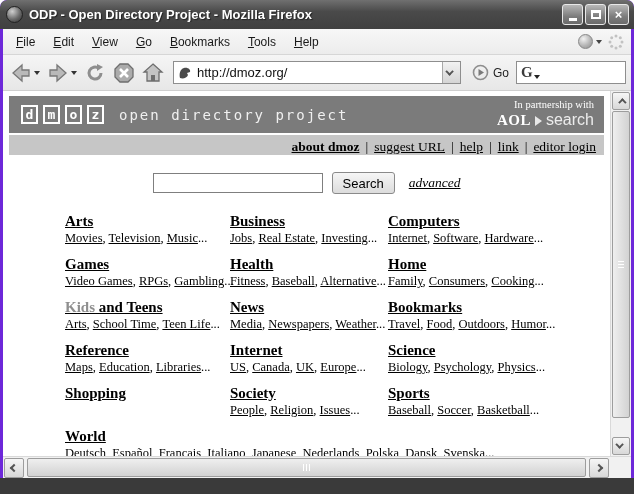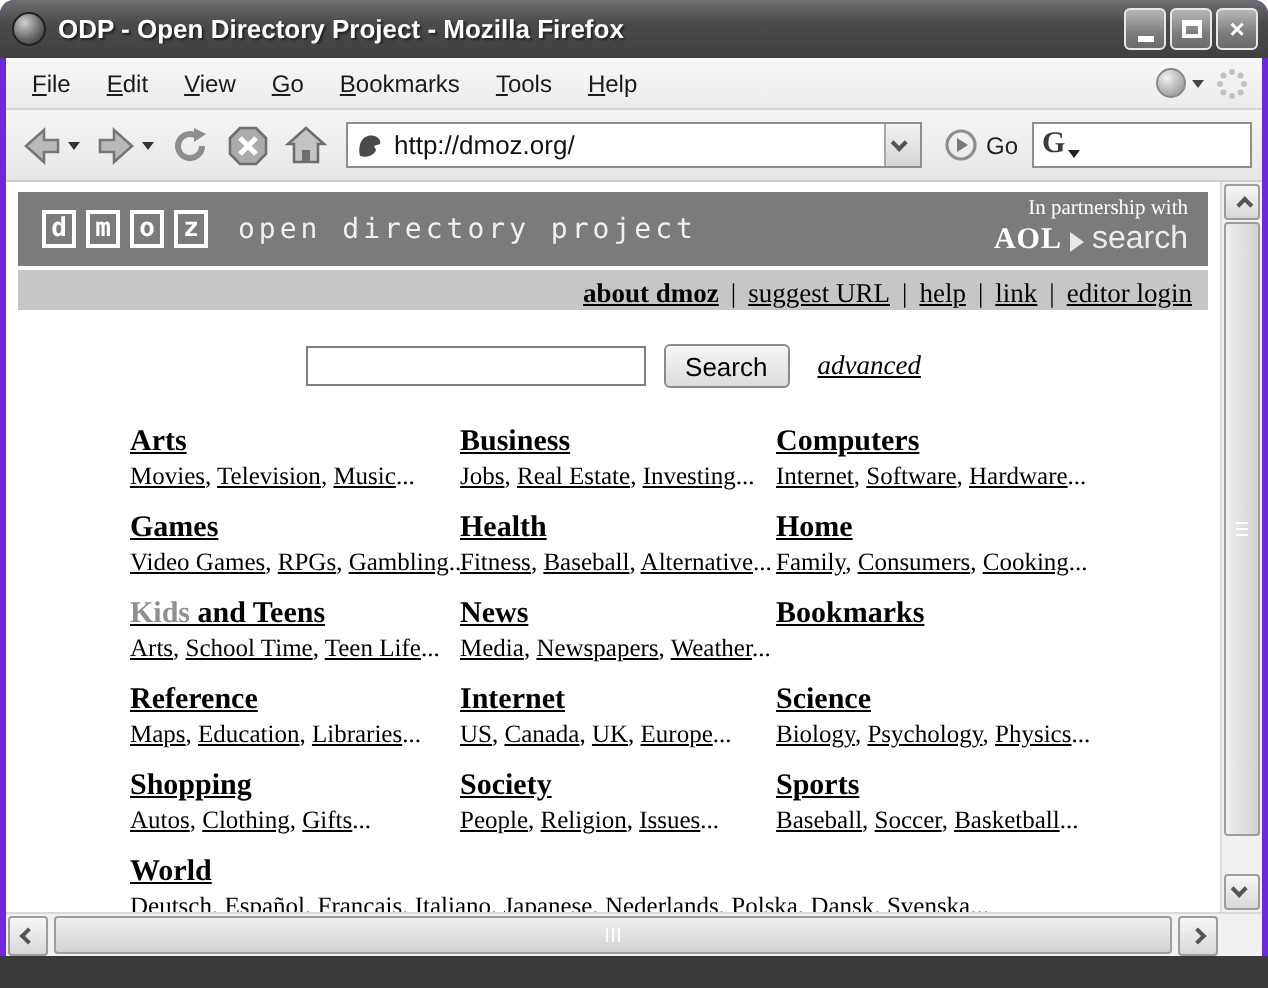--- a/index.html
+++ b/index.html
@@ -396,40 +396,40 @@
             <div class="cat-cell">
               <div><span class="cat-title"><span class="visited">Kids</span> and Teens</span></div>
               <div class="cat-subs"><span class="sub-link">Arts</span>, <span class="sub-link">School Time</span>, <span class="sub-link">Teen Life</span>...</div>
             </div>
             <div class="cat-cell">
               <div><span class="cat-title">News</span></div>
               <div class="cat-subs"><span class="sub-link">Media</span>, <span class="sub-link">Newspapers</span>, <span class="sub-link">Weather</span>...</div>
             </div>
             <div class="cat-cell">
               <div><span class="cat-title">Bookmarks</span></div>
+              <div class="cat-subs"><span class="sub-link">Travel</span>, <span class="sub-link">Food</span>, <span class="sub-link">Outdoors</span>, <span class="sub-link">Humor</span>...</div>
             </div>
           </div>
           <div class="cat-row">
             <div class="cat-cell">
               <div><span class="cat-title">Reference</span></div>
               <div class="cat-subs"><span class="sub-link">Maps</span>, <span class="sub-link">Education</span>, <span class="sub-link">Libraries</span>...</div>
             </div>
             <div class="cat-cell">
               <div><span class="cat-title">Internet</span></div>
               <div class="cat-subs"><span class="sub-link">US</span>, <span class="sub-link">Canada</span>, <span class="sub-link">UK</span>, <span class="sub-link">Europe</span>...</div>
             </div>
             <div class="cat-cell">
               <div><span class="cat-title">Science</span></div>
               <div class="cat-subs"><span class="sub-link">Biology</span>, <span class="sub-link">Psychology</span>, <span class="sub-link">Physics</span>...</div>
             </div>
           </div>
           <div class="cat-row">
             <div class="cat-cell">
               <div><span class="cat-title">Shopping</span></div>
-              <div class="cat-subs"><span class="sub-link">Autos</span>, <span class="sub-link">Clothing</span>, <span class="sub-link">Gifts</span>...</div>
             </div>
             <div class="cat-cell">
               <div><span class="cat-title">Society</span></div>
               <div class="cat-subs"><span class="sub-link">People</span>, <span class="sub-link">Religion</span>, <span class="sub-link">Issues</span>...</div>
             </div>
             <div class="cat-cell">
               <div><span class="cat-title">Sports</span></div>
               <div class="cat-subs"><span class="sub-link">Baseball</span>, <span class="sub-link">Soccer</span>, <span class="sub-link">Basketball</span>...</div>
             </div>
           </div>

